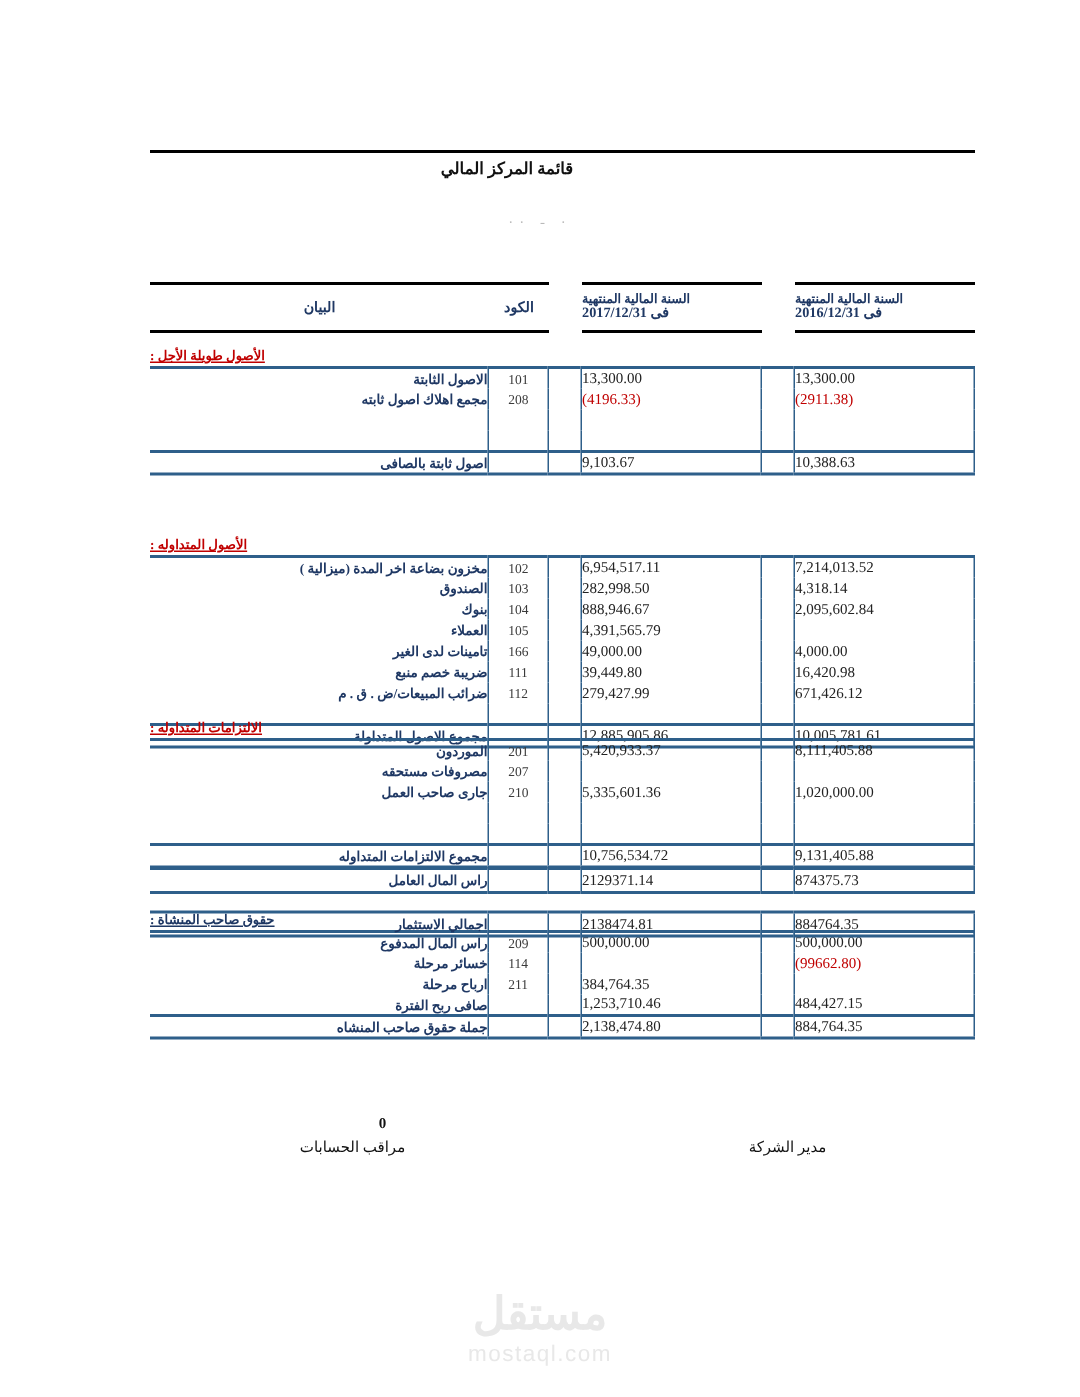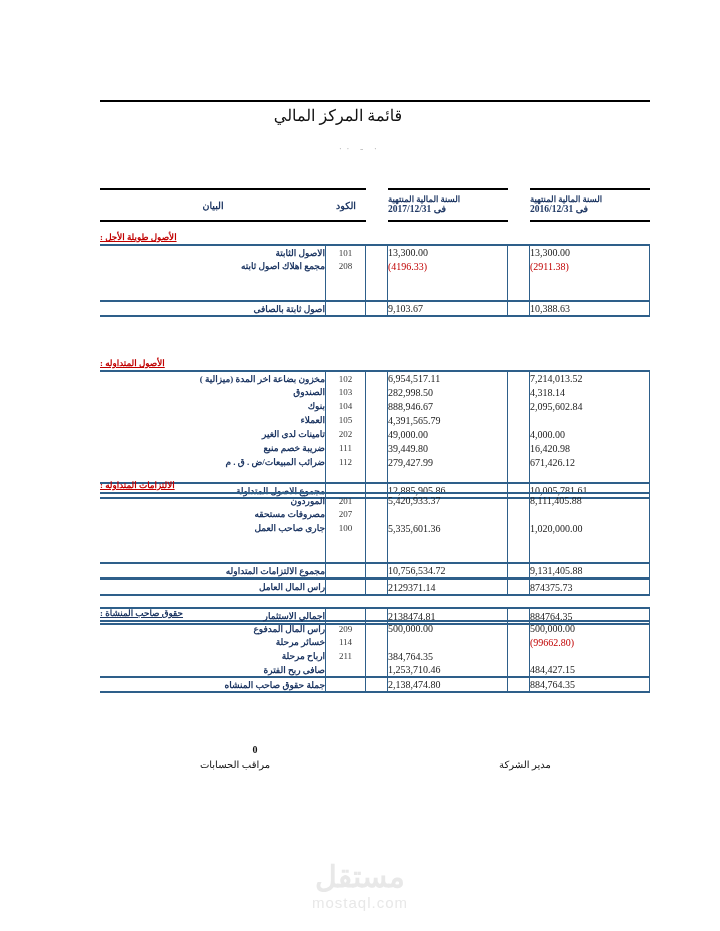--- a/index.html
+++ b/index.html
@@ -31,22 +31,22 @@
     border-top: 2.5px solid #000000;
   }
 
   
   .doc-title {
     position: absolute;
     left: 0;
     top: 106px;
     width: 676px;
     text-align: center;
-    font-size: 16px;
-    font-weight: normal;
+    font-size: 11px;
+    font-weight: bold;
     color: #111111;
     letter-spacing: 0;
   }
 
   .sub-marks {
     position: absolute;
     left: 0;
     top: 143px;
     width: 720px;
     text-align: center;
@@ -343,21 +343,21 @@
               <td class="cell-val">4,391,565.79</td>
               <td class="cell-gap"></td>
               <td class="cell-code">105</td>
               <td class="cell-label">العملاء</td>
             </tr>
             <tr class="row">
               <td class="cell-val">4,000.00</td>
               <td class="cell-gap"></td>
               <td class="cell-val">49,000.00</td>
               <td class="cell-gap"></td>
-              <td class="cell-code">202</td>
+              <td class="cell-code">166</td>
               <td class="cell-label">تامينات لدى الغير</td>
             </tr>
             <tr class="row">
               <td class="cell-val">16,420.98</td>
               <td class="cell-gap"></td>
               <td class="cell-val">39,449.80</td>
               <td class="cell-gap"></td>
               <td class="cell-code">111</td>
               <td class="cell-label">ضريبة خصم منبع</td>
             </tr>
@@ -414,21 +414,21 @@
               <td class="cell-val"></td>
               <td class="cell-gap"></td>
               <td class="cell-code">207</td>
               <td class="cell-label">مصروفات مستحقه</td>
             </tr>
             <tr class="row">
               <td class="cell-val">1,020,000.00</td>
               <td class="cell-gap"></td>
               <td class="cell-val">5,335,601.36</td>
               <td class="cell-gap"></td>
-              <td class="cell-code">100</td>
+              <td class="cell-code">210</td>
               <td class="cell-label">جارى صاحب العمل</td>
             </tr>
             <tr class="row">
               <td class="cell-val"></td>
               <td class="cell-gap"></td>
               <td class="cell-val"></td>
               <td class="cell-gap"></td>
               <td class="cell-code"></td>
               <td class="cell-label"></td>
             </tr>

